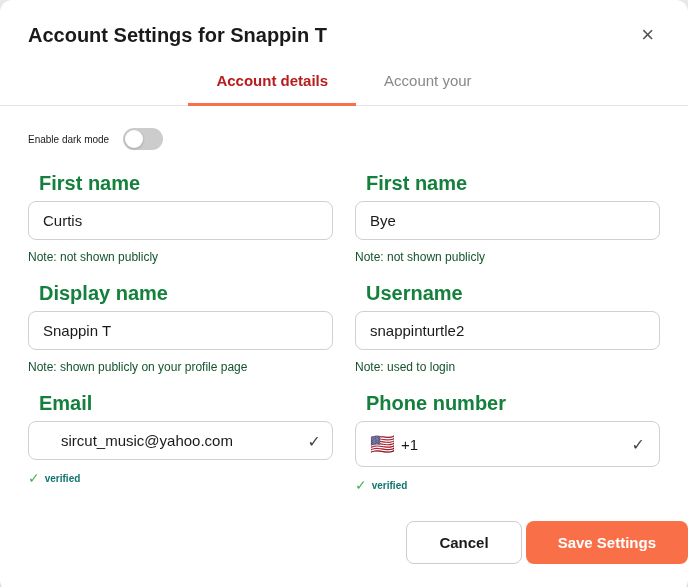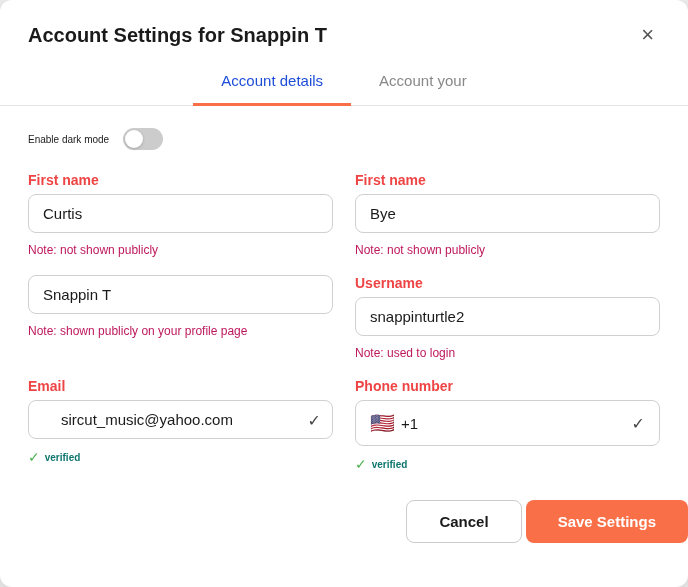--- a/index.html
+++ b/index.html
@@ -56,22 +56,22 @@
       color: #888;
       cursor: pointer;
       border-bottom: 3px solid transparent;
       margin-bottom: -1px;
       background: none;
       border-top: none;
       border-left: none;
       border-right: none;
     }
     .tab.active {
-      color: #1d4ed8;
-      font-weight: 400;
+      color: #b91c1c;
+      font-weight: 700;
       border-bottom: 3px solid #f97048;
     }
     .content {
       padding: 22px 28px 0 28px;
     }
     .dark-mode-row {
       display: flex;
       align-items: center;
       gap: 14px;
       margin-bottom: 22px;
@@ -106,41 +106,42 @@
       gap: 22px;
       margin-bottom: 18px;
     }
     .form-group {
       flex: 1;
       display: flex;
       flex-direction: column;
       gap: 6px;
     }
     .form-label {
-      font-size: 14px;
+      font-size: 20px;
       font-weight: 600;
-      color: #ef4444;
+      color: #15803d;
+      margin-left: 11px;
     }
     .form-input-wrap {
       position: relative;
       border-radius: 16px;
     }
     .form-input {
       width: 100%;
       border: 1.5px solid #d0d0d0;
       border-radius: 8px;
       padding: 10px 14px;
       font-size: 15px;
       color: #1a1a1a;
       outline: none;
       background: #fff;
     }
     .form-note {
       font-size: 12px;
-      color: #be185d;
+      color: #14532d;
       margin-top: 4px;
     }
     .input-check {
       position: absolute;
       right: 12px;
       top: 50%;
       transform: translateY(-50%);
       color: #444;
       font-size: 16px;
     }
@@ -251,20 +252,21 @@
         <label class="form-label">First name</label>
         <div class="form-input-wrap">
           <input class="form-input" type="text" value="Bye" style="">
         </div>
         <span class="form-note">Note: not shown publicly</span>
       </div>
     </div>
 
     <div class="form-row">
       <div class="form-group">
+        <label class="form-label">Display name</label>
         <div class="form-input-wrap">
           <input class="form-input" type="text" value="Snappin T" style="">
         </div>
         <span class="form-note">Note: shown publicly on your profile page</span>
       </div>
       <div class="form-group">
         <label class="form-label">Username</label>
         <div class="form-input-wrap">
           <input class="form-input" type="text" value="snappinturtle2" style="">
         </div>

